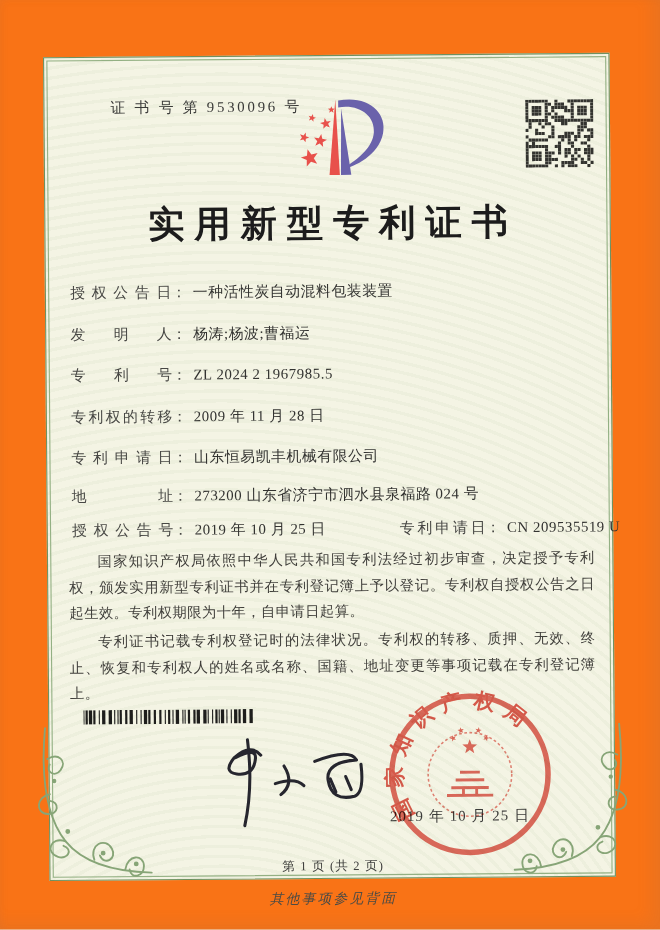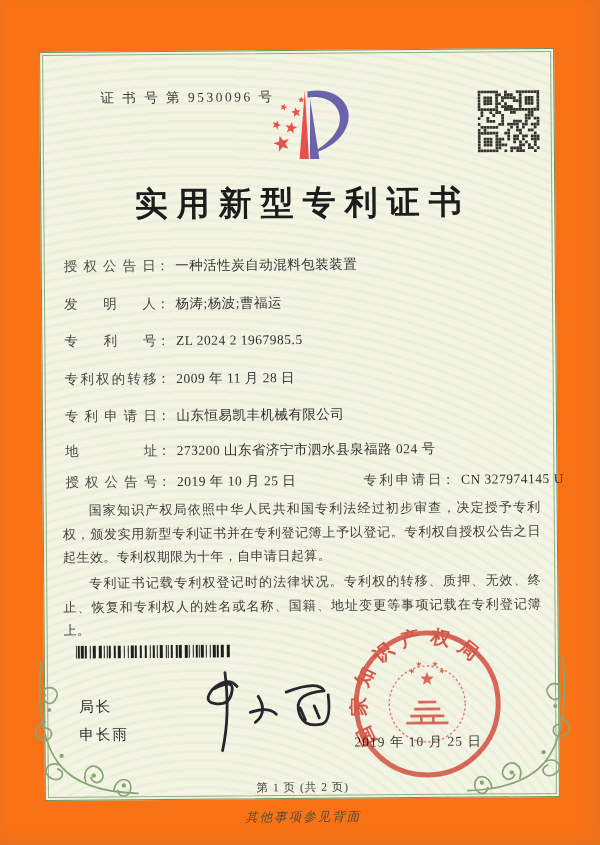--- a/index.html
+++ b/index.html
@@ -355,21 +355,21 @@
     </div>
     <div class="field-row" style="top:406px">
       <span class="flabel">专利申请日</span><span class="colon">：</span><span class="fvalue">山东恒易凯丰机械有限公司</span>
     </div>
     <div class="field-row" style="top:441px">
       <span class="flabel">地址</span><span class="colon">：</span><span class="fvalue">273200 山东省济宁市泗水县泉福路 024 号</span>
     </div>
     <div class="field-row" style="top:472px">
       <span class="flabel">授权公告号</span><span class="colon">：</span><span class="fvalue">2019 年 10 月 25 日</span>
       <span class="pair2">
-        <span class="flabel">专利申请日</span><span class="colon">：</span><span class="fvalue">CN 327974145 U</span>
+        <span class="flabel">专利申请日</span><span class="colon">：</span><span class="fvalue">CN 209535519 U</span>
       </span>
     </div>
 
     <div class="body-text">
       <p>国家知识产权局依照中华人民共和国专利法经过初步审查，决定授予专利权，颁发实用新型专利证书并在专利登记簿上予以登记。专利权自授权公告之日起生效。专利权期限为十年，自申请日起算。</p>
       <p>专利证书记载专利权登记时的法律状况。专利权的转移、质押、无效、终止、恢复和专利权人的姓名或名称、国籍、地址变更等事项记载在专利登记簿上。</p>
     </div>
 
     <svg class="barcode" id="barcode-svg" viewBox="0 0 156 13" preserveAspectRatio="none">
         <rect x="0" y="0" width="1" height="13" fill="#1e1e1c"></rect>
@@ -406,24 +406,20 @@
         <rect x="123" y="0" width="1" height="13" fill="#1e1e1c"></rect>
         <rect x="125" y="0" width="3" height="13" fill="#1e1e1c"></rect>
         <rect x="130" y="0" width="1" height="13" fill="#1e1e1c"></rect>
         <rect x="134" y="0" width="1" height="13" fill="#1e1e1c"></rect>
         <rect x="137" y="0" width="3" height="13" fill="#1e1e1c"></rect>
         <rect x="141" y="0" width="2" height="13" fill="#1e1e1c"></rect>
         <rect x="145" y="0" width="3" height="13" fill="#1e1e1c"></rect>
         <rect x="151" y="0" width="3" height="13" fill="#1e1e1c"></rect>
       </svg>
 
-    <div class="officer">
-      <div>局长</div>
-      <div>申长雨</div>
-    </div>
 
     <svg class="signature" viewBox="0 0 158 100">
       <g fill="none" stroke="#26262e" stroke-width="2.8" stroke-linecap="round" stroke-linejoin="round">
         <path d="M24 26 q20 -10 18 2 q-2 15 -17 13 q-13 -2 -2 -15 q15 -13 24 -2"></path>
         <path d="M35 10 q5 42 -3 78"></path>
         <path d="M68 34 q10 16 -3 26"></path>
         <path d="M60 50 q18 -6 26 2"></path>
         <path d="M96 30 q32 -12 38 -1 q-28 2 -26 18 q3 20 24 15 q9 -3 6 -29"></path>
         <path d="M110 46 l5 12"></path>
         <path d="M124 44 l5 12"></path>

